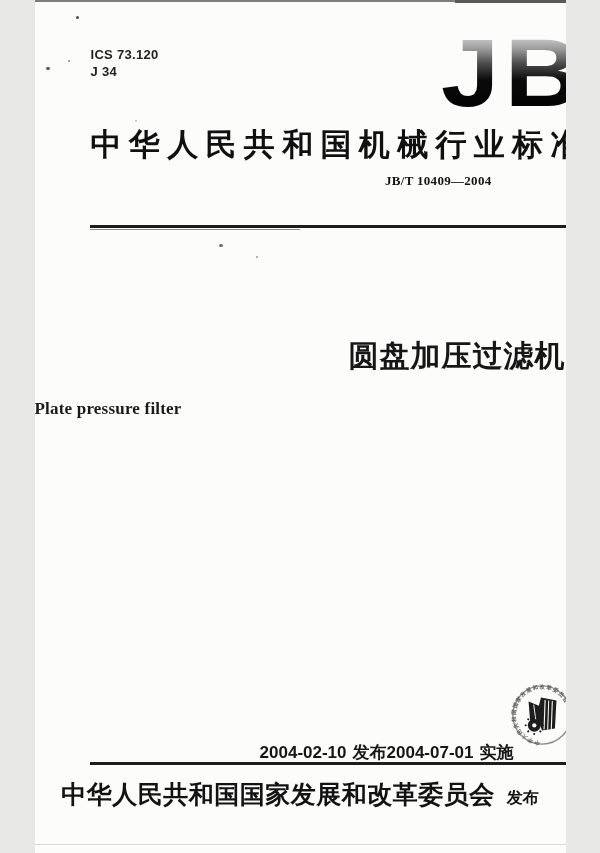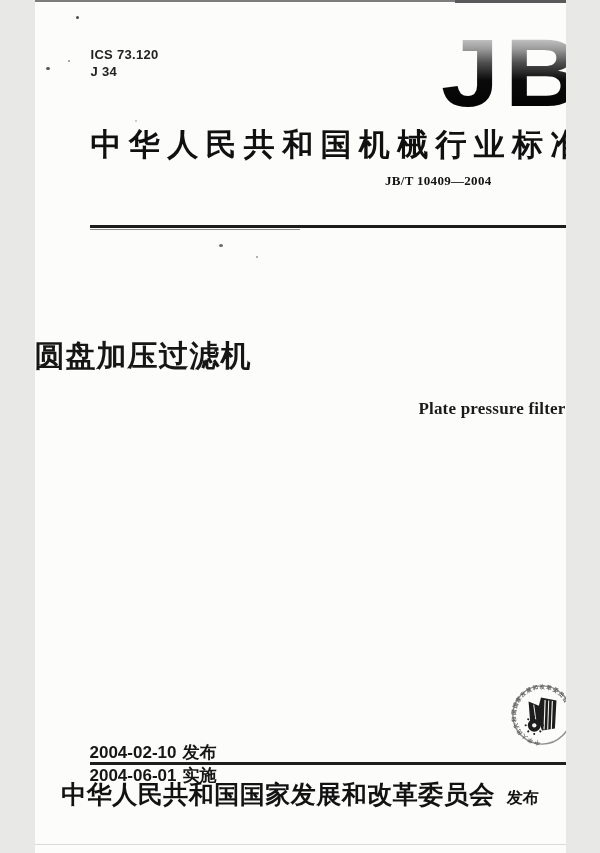--- a/index.html
+++ b/index.html
@@ -42,36 +42,36 @@
   .std-number{
     position:absolute;right:74px;top:173px;
     font-family:"Liberation Serif","DejaVu Serif",serif;
     font-size:13px;font-weight:700;letter-spacing:.3px;color:#141414;
   }
 
   .rule-top{position:absolute;left:55px;top:225px;width:494px;height:3px;background:#1c1c1c;}
   .rule-top:after{content:"";position:absolute;left:0;top:4px;width:210px;height:1px;background:#8c8c8c;}
 
   .doc-title{
-    position:absolute;left:0;right:0;top:336px;text-align:left;
+    position:absolute;left:0;right:0;top:336px;text-align:right;
     font-family:Liberation Mono, monospace;
     font-size:30px;font-weight:600;letter-spacing:1px;color:#161616;
   }
   .doc-subtitle{
-    position:absolute;left:0;right:0;top:399px;text-align:right;
+    position:absolute;left:0;right:0;top:399px;text-align:left;
     font-family:"Liberation Serif","DejaVu Serif",serif;
     font-size:17px;font-weight:700;color:#1a1a1a;letter-spacing:.2px;
   }
 
   .seal{position:absolute;left:476px;top:684px;width:62px;height:62px;}
 
   .dates-row{
     position:absolute;left:55px;right:52px;top:741px;
-    display:flex;justify-content:center;align-items:baseline;
-    font-size:17px;font-weight:700;color:#161616;flex-direction:column;
+    display:flex;justify-content:flex-end;align-items:baseline;
+    font-size:17px;font-weight:700;color:#161616;
   }
   .date-group{white-space:nowrap;}
   .date-label{margin-left:6px;}
 
   .rule-dates{position:absolute;left:55px;top:762px;width:494px;height:2.5px;background:#1e1e1e;}
 
   .authority-row{
     position:absolute;left:0;right:0;top:778px;
     display:flex;justify-content:center;align-items:baseline;
     color:#121212;
@@ -152,21 +152,21 @@
       </g>
       <circle cx="22.5" cy="40" r="2.1" fill="#f5f5f4"></circle>
     </g>
   </svg>
 
   <div class="dates-row">
     <div class="date-group">
       <span>2004-02-10</span><span class="date-label">发布</span>
     </div>
     <div class="date-group">
-      <span>2004-06-01</span><span class="date-label">实施</span>
+      <span>2004-07-01</span><span class="date-label">实施</span>
     </div>
   </div>
 
   <div class="rule-dates"></div>
 
   <div class="authority-row">
     <span class="authority-main">中华人民共和国国家发展和改革委员会</span>
     <span class="authority-suffix">发布</span>
   </div>
 

